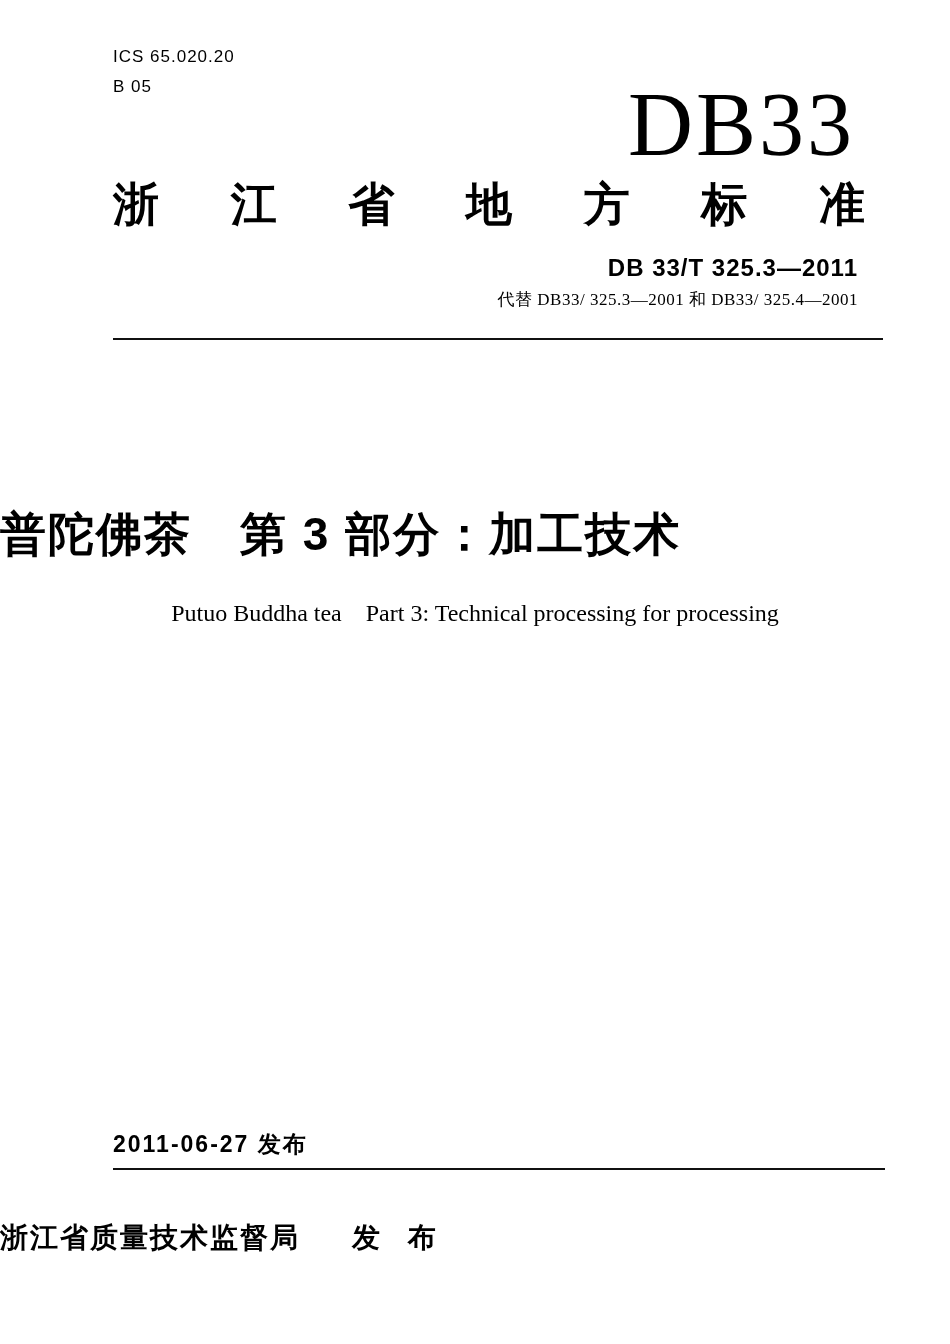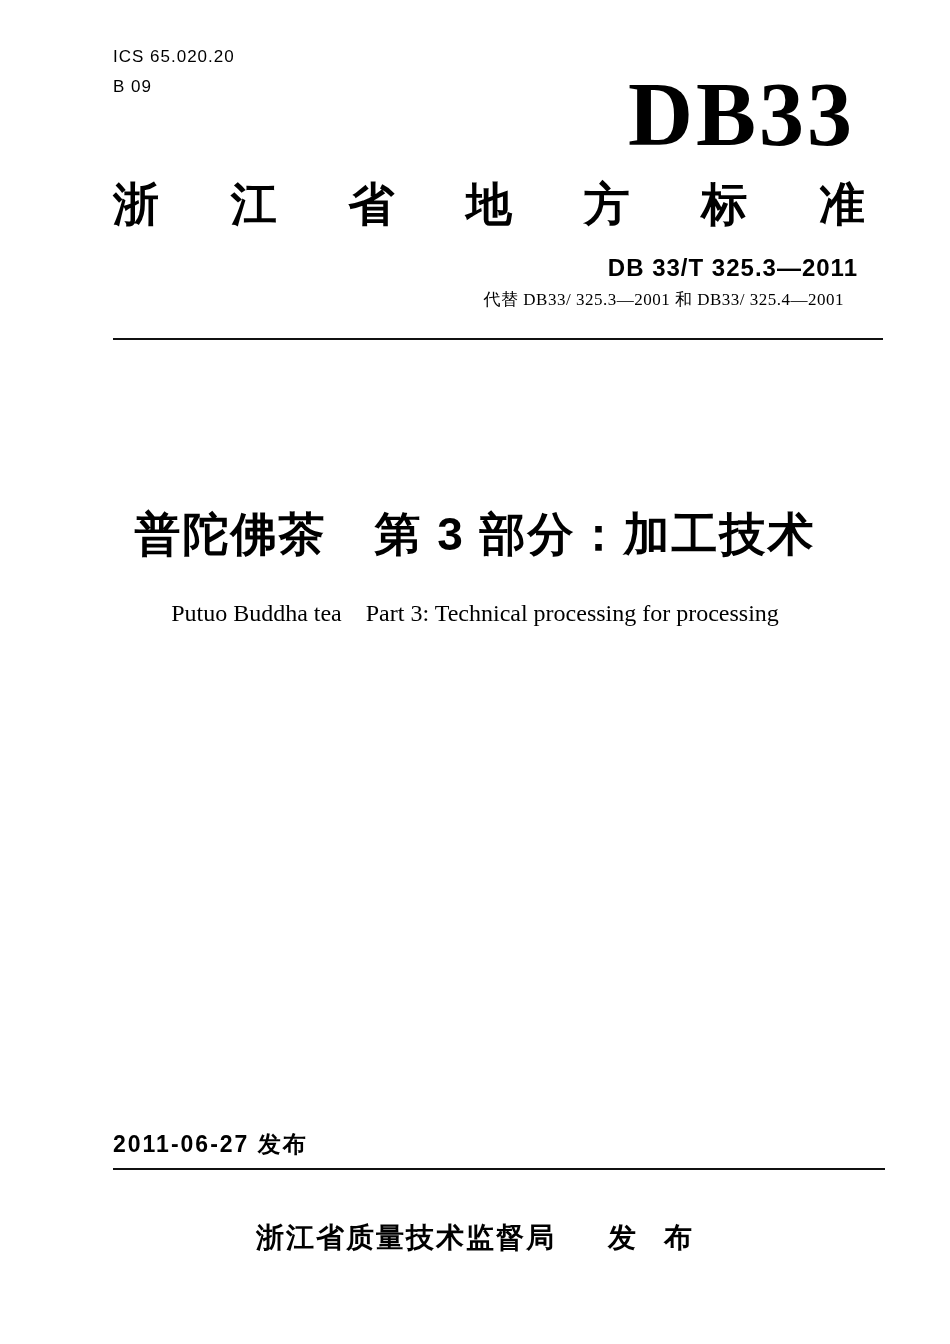--- a/index.html
+++ b/index.html
@@ -18,23 +18,23 @@
     left: 113px;
     top: 42px;
     font-size: 17px;
     line-height: 30px;
     letter-spacing: 1px;
     font-family: "Liberation Sans", sans-serif;
   }
   .db33-logo {
     position: absolute;
     right: 95px;
-    top: 70px;
+    top: 80px;
     font-family: "Liberation Serif", serif;
-    font-weight: bold;
+    font-weight: normal;
     font-size: 90px;
     line-height: 1;
     letter-spacing: 3px;
   }
   .std-name {
     position: absolute;
     left: 113px;
     top: 181px;
     width: 752px;
     display: flex;
@@ -48,40 +48,40 @@
     position: absolute;
     right: 92px;
     top: 254px;
     font-size: 24px;
     font-weight: bold;
     letter-spacing: 1px;
     font-family: "Liberation Sans", sans-serif;
   }
   .supersedes {
     position: absolute;
-    right: 106px;
+    right: 92px;
     top: 288px;
     font-size: 17px;
     letter-spacing: 0.5px;
     font-family: "Liberation Serif", serif;
   }
   .top-rule {
     position: absolute;
     left: 113px;
     top: 338px;
     width: 770px;
     height: 2px;
     background: #111;
   }
   .title-zh {
     position: absolute;
     left: 0;
     top: 509px;
     width: 100%;
-    text-align: center;
+    text-align: left;
     font-size: 46px;
     font-weight: bold;
     letter-spacing: 2px;
     line-height: 1.1;
     font-family: "Liberation Sans", sans-serif;
   }
   .title-en {
     position: absolute;
     left: 0;
     top: 597px;
@@ -104,38 +104,37 @@
     padding-bottom: 8px;
     border-bottom: 2px solid #111;
     font-family: "Liberation Sans", sans-serif;
   }
   .publisher-row {
     position: absolute;
     left: 0;
     top: 1219px;
     width: 100%;
     display: flex;
-    justify-content: center;
     align-items: baseline;
     gap: 52px;
     font-size: 28px;
     font-weight: bold;
     font-family: "Liberation Sans", sans-serif;
   }
   .publisher-name { letter-spacing: 2px; }
   .publish-label { letter-spacing: 2px; word-spacing: 16px; }
 </style>
 </head>
 <body>
 
 <div class="page">
 
   <div class="ics-block">
     <div>ICS 65.020.20</div>
-    <div>B 09</div>
+    <div>B 05</div>
   </div>
 
   <div class="db33-logo">DB33</div>
 
   <div class="std-name">
     <span>浙</span>
     <span>江</span>
     <span>省</span>
     <span>地</span>
     <span>方</span>

